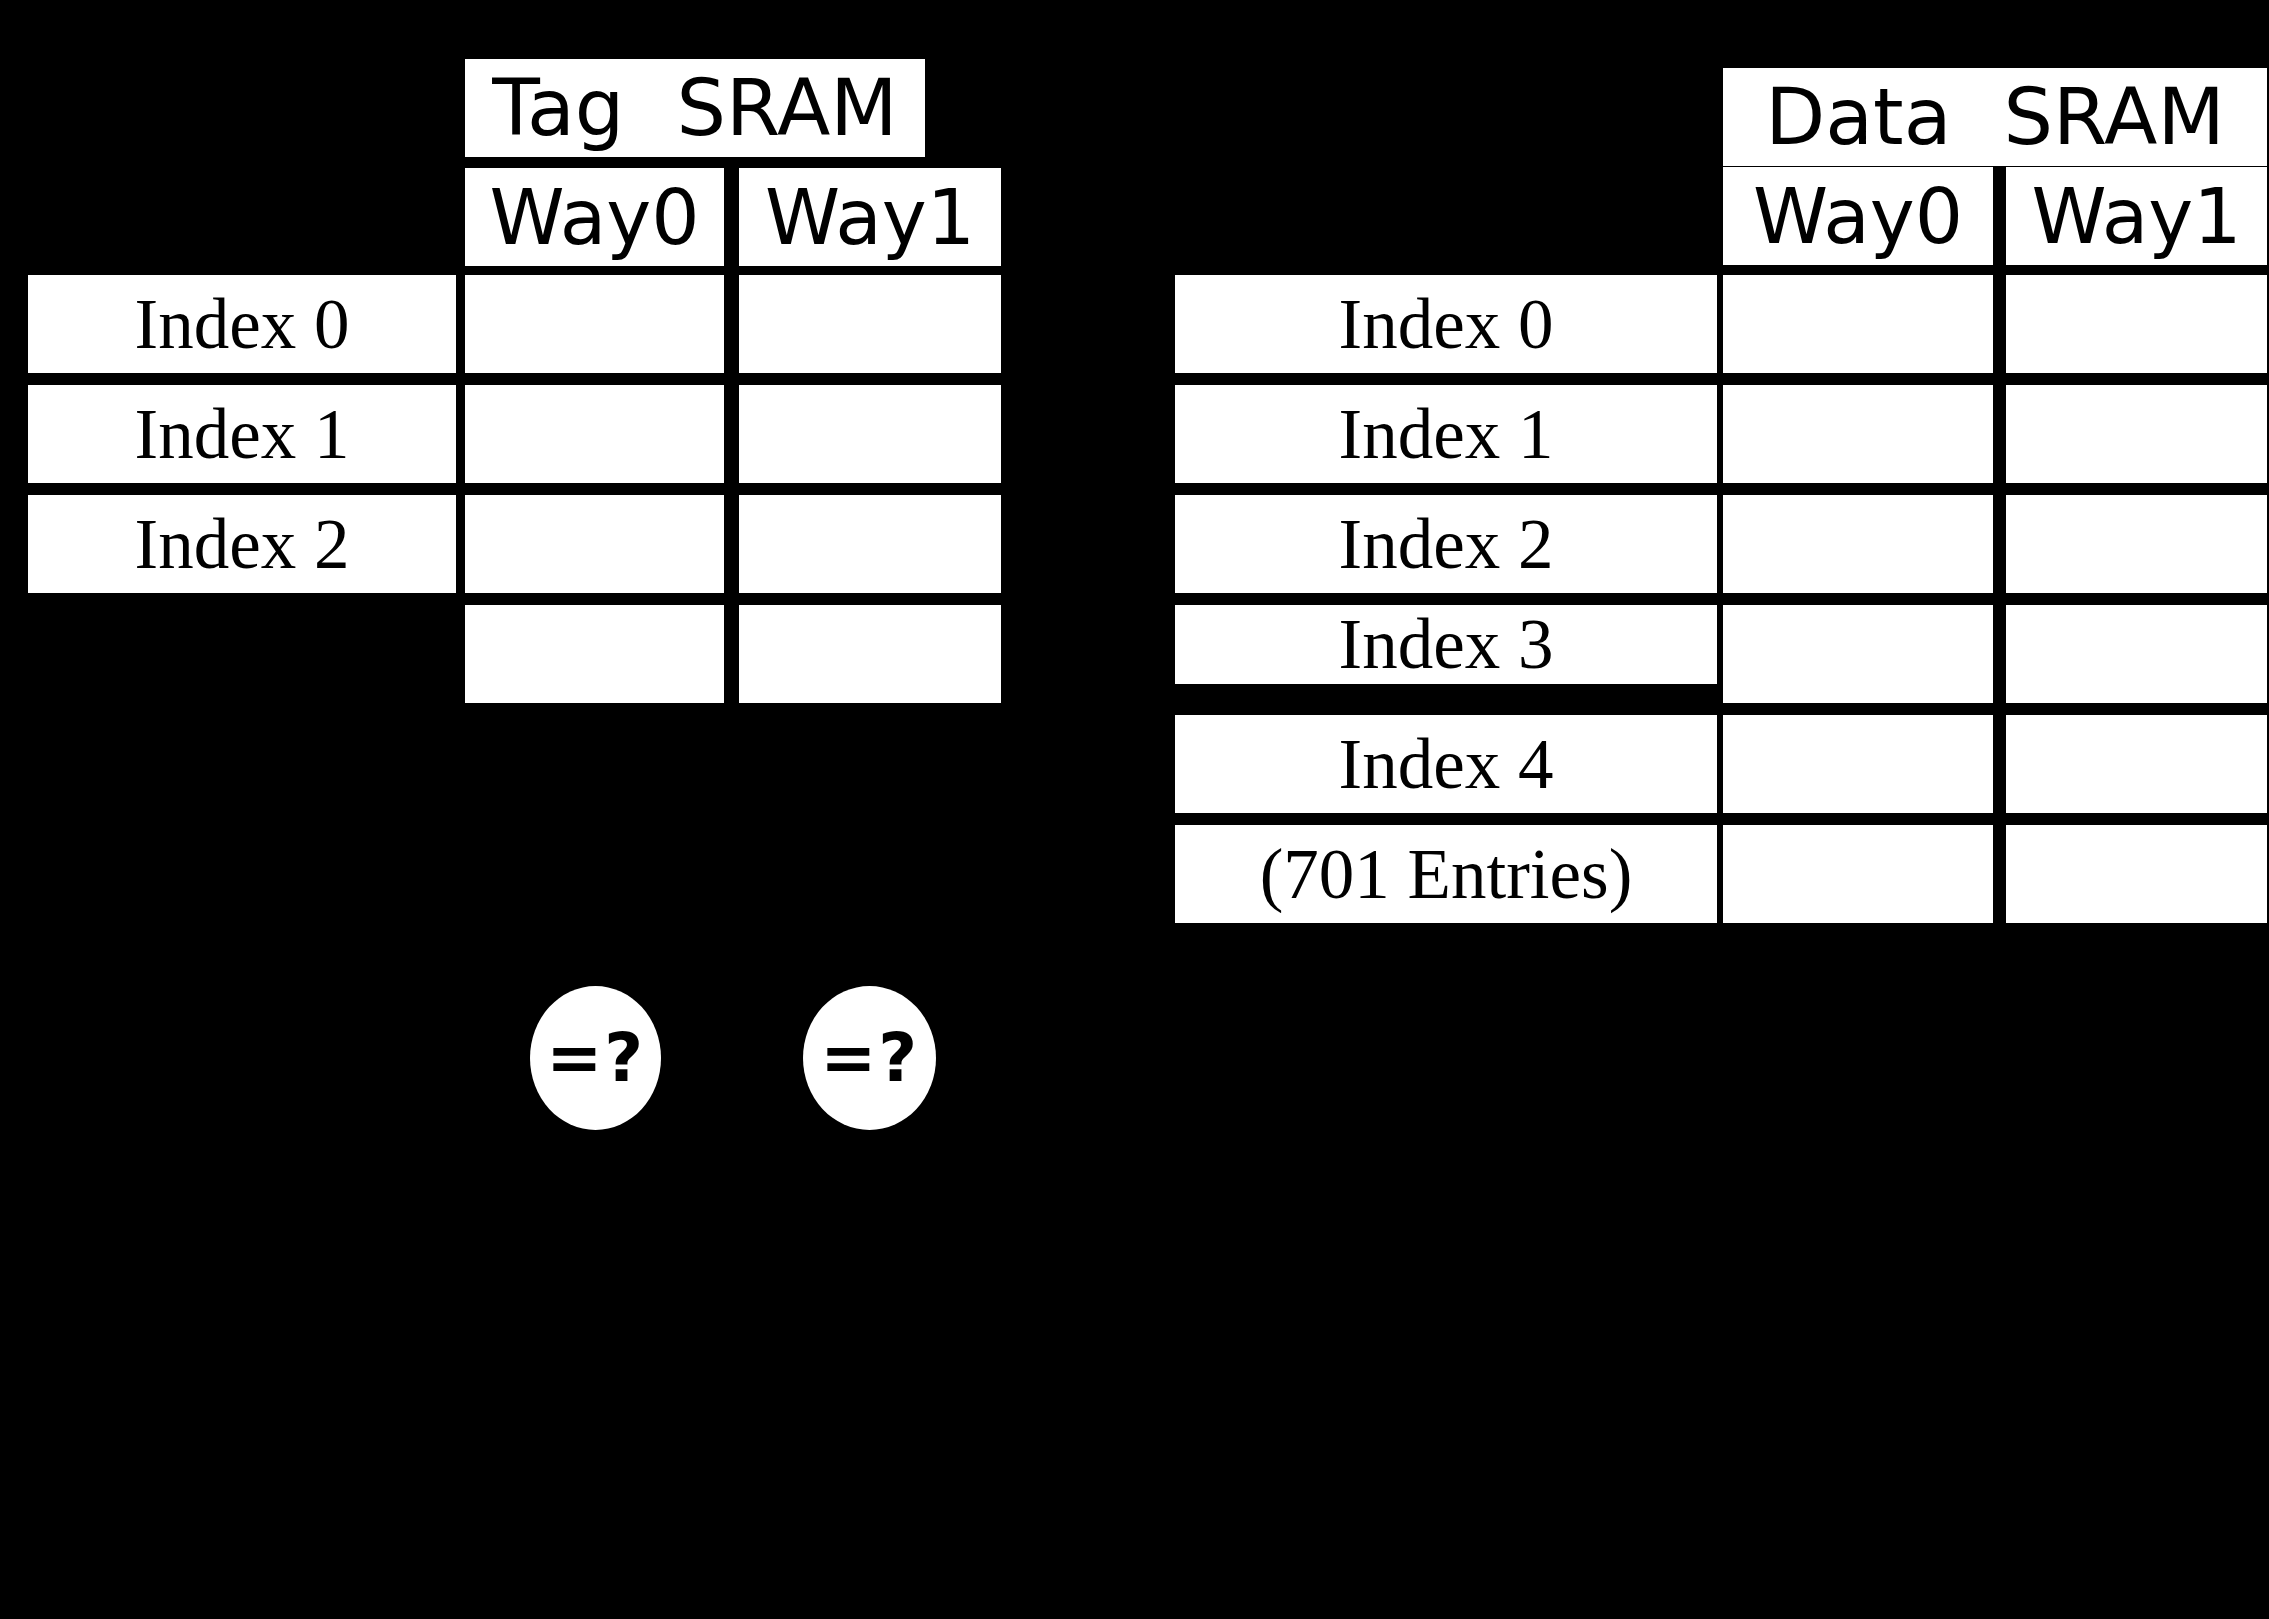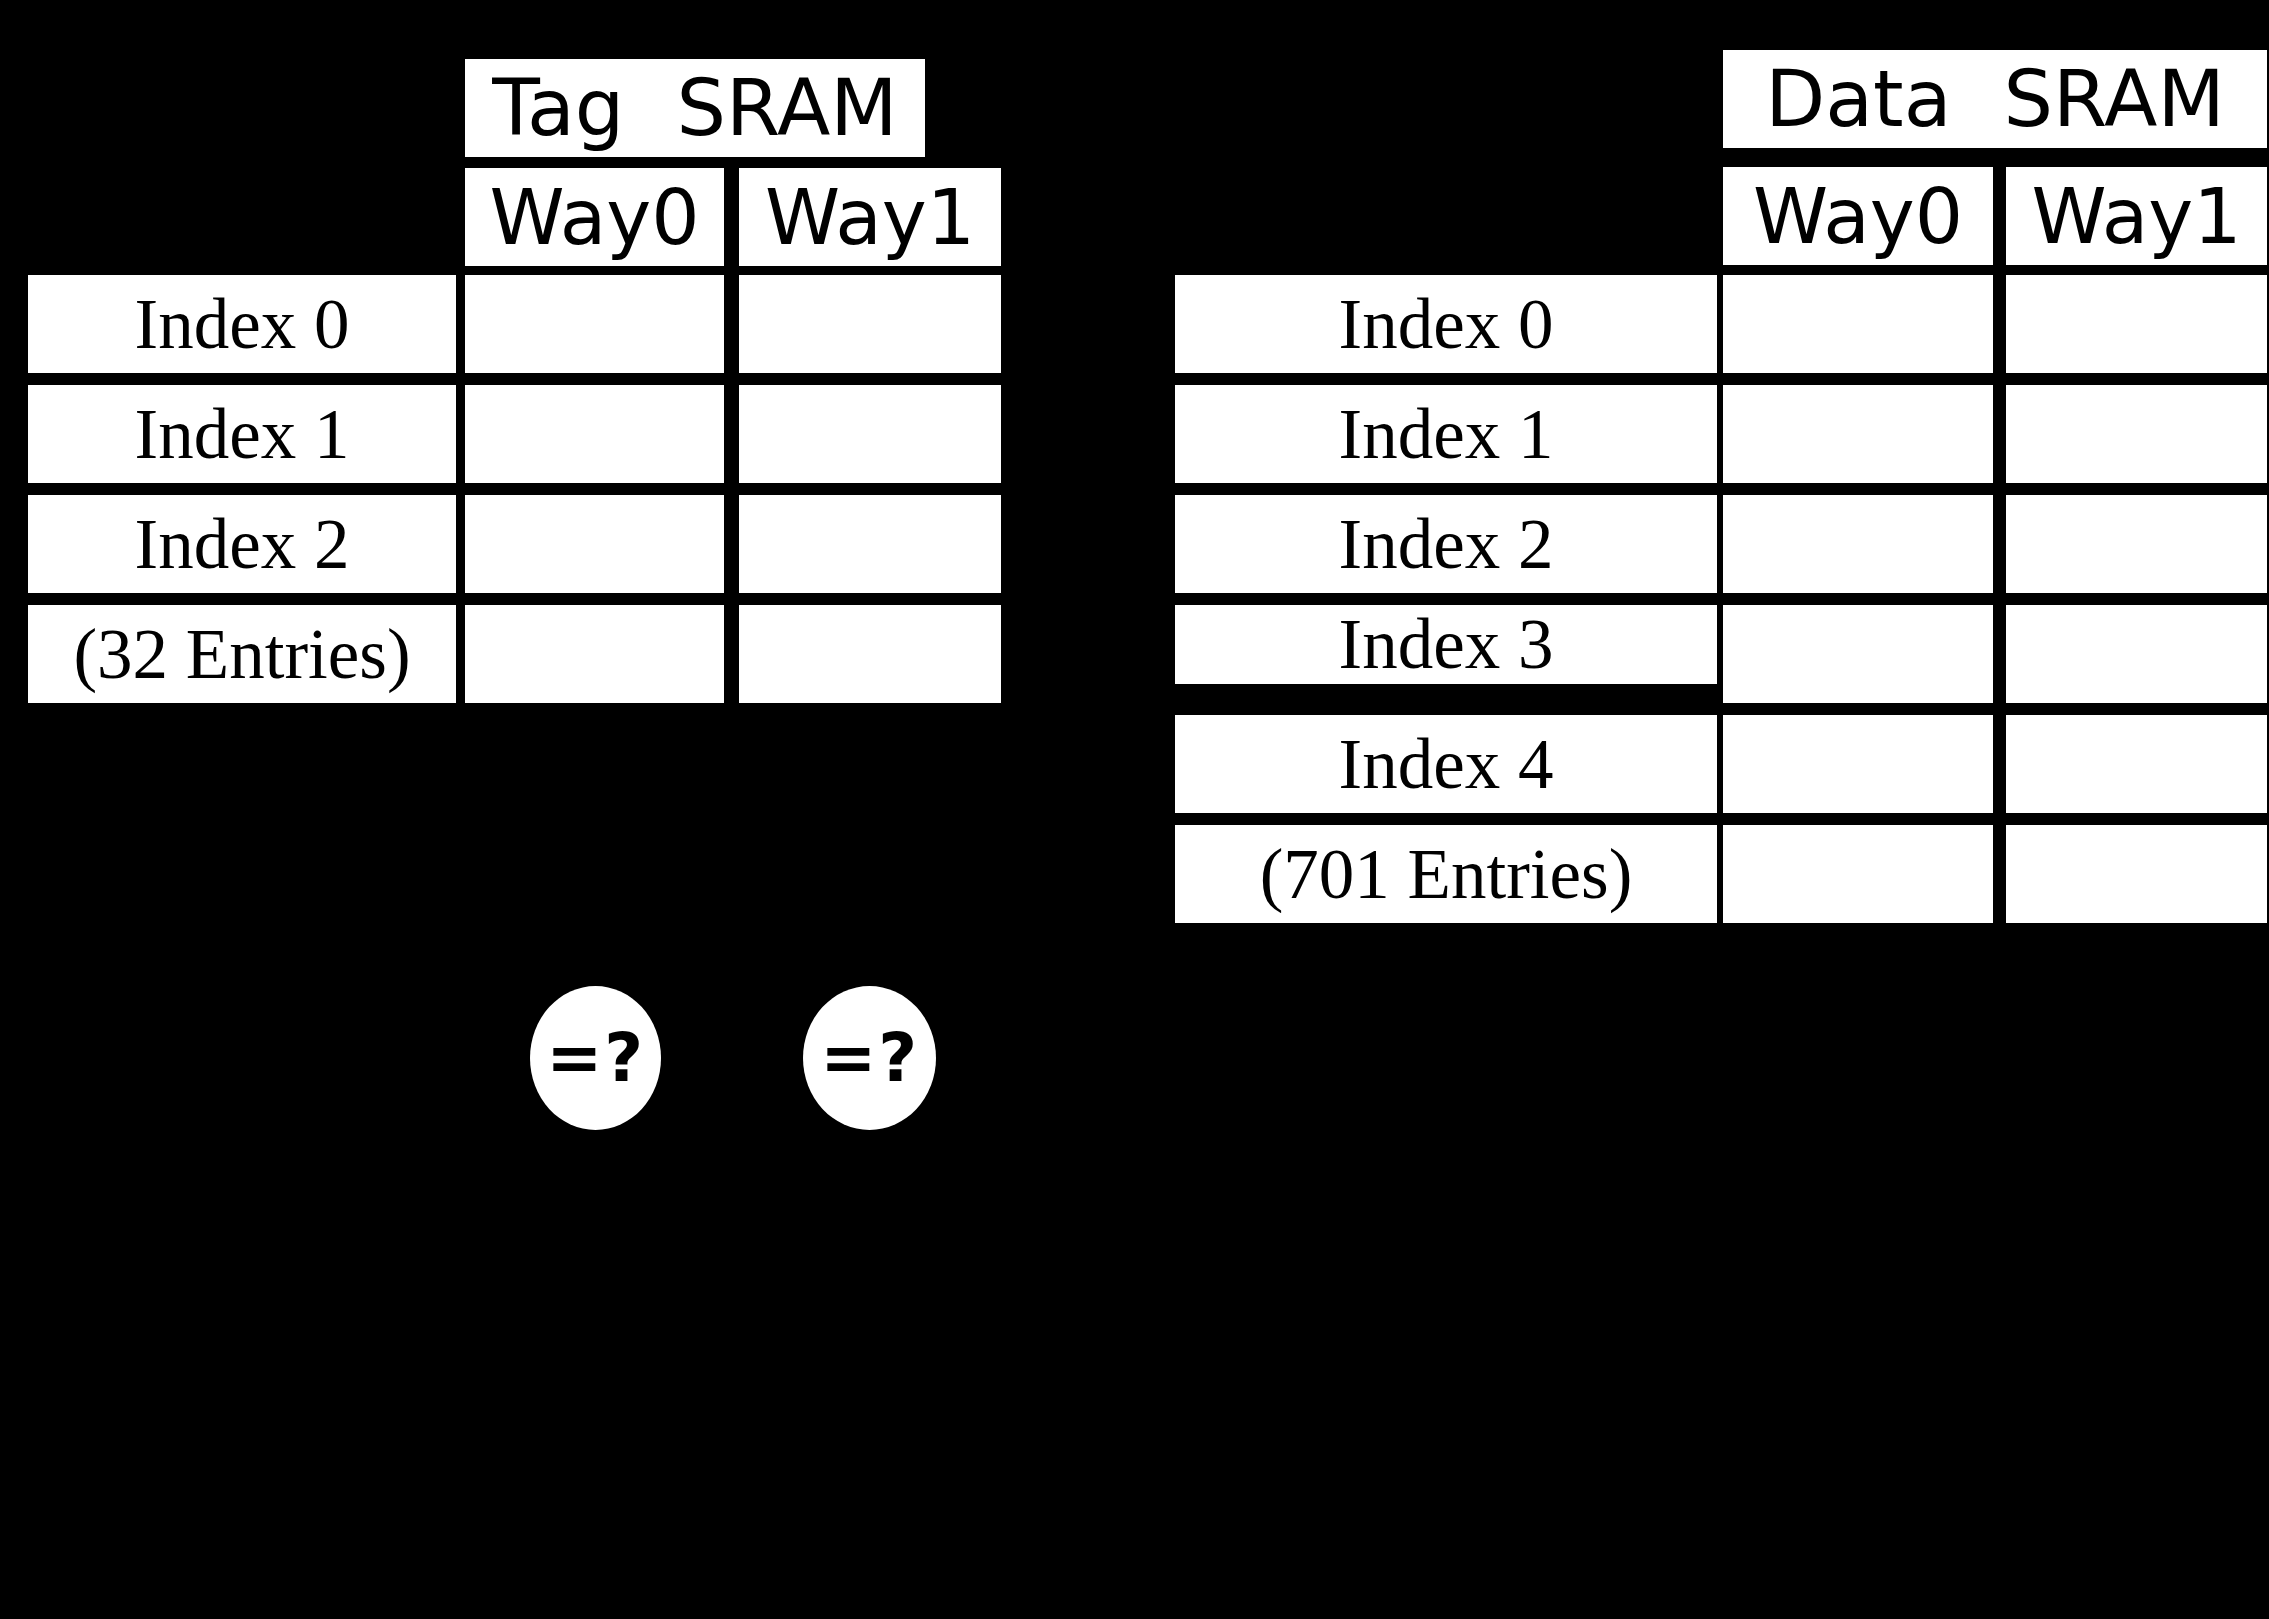--- a/index.html
+++ b/index.html
@@ -56,32 +56,31 @@
 <div class="canvas">
 
   <div class="box table-title" style="left:465px; top:59px; width:460px; height:98px;">Tag SRAM</div>
 
   <div class="box way-header" style="left:465px; top:168px; width:259px; height:98px;">Way0</div>
   <div class="box way-header" style="left:739px; top:168px; width:262px; height:98px;">Way1</div>
 
   <div class="box row-label" style="left:28px; top:275px; width:428px; height:98px;">Index 0</div>
   <div class="box row-label" style="left:28px; top:385px; width:428px; height:98px;">Index 1</div>
   <div class="box row-label" style="left:28px; top:495px; width:428px; height:98px;">Index 2</div>
-  <div class="box row-label" style="left:28px; top:605px; width:428px; height:98px;">(32 Entries)</div>
 
   <div class="box" style="left:465px; top:275px; width:259px; height:98px;"></div>
   <div class="box" style="left:739px; top:275px; width:262px; height:98px;"></div>
   <div class="box" style="left:465px; top:385px; width:259px; height:98px;"></div>
   <div class="box" style="left:739px; top:385px; width:262px; height:98px;"></div>
   <div class="box" style="left:465px; top:495px; width:259px; height:98px;"></div>
   <div class="box" style="left:739px; top:495px; width:262px; height:98px;"></div>
   <div class="box" style="left:465px; top:605px; width:259px; height:98px;"></div>
   <div class="box" style="left:739px; top:605px; width:262px; height:98px;"></div>
 
-  <div class="box table-title" style="left:1723px; top:50px; width:544px; height:98px;">Data SRAM</div>
+  <div class="box table-title" style="left:1723px; top:68px; width:544px; height:98px;">Data SRAM</div>
 
   <div class="box way-header" style="left:1723px; top:167px; width:270px; height:98px;">Way0</div>
   <div class="box way-header" style="left:2006px; top:167px; width:261px; height:98px;">Way1</div>
 
   <div class="box row-label" style="left:1175px; top:275px; width:542px; height:98px;">Index 0</div>
   <div class="box row-label" style="left:1175px; top:385px; width:542px; height:98px;">Index 1</div>
   <div class="box row-label" style="left:1175px; top:495px; width:542px; height:98px;">Index 2</div>
   <div class="box row-label" style="left:1175px; top:605px; width:542px; height:79px;">Index 3</div>
   <div class="box row-label" style="left:1175px; top:715px; width:542px; height:98px;">Index 4</div>
   <div class="box row-label" style="left:1175px; top:825px; width:542px; height:98px;">(701 Entries)</div>

